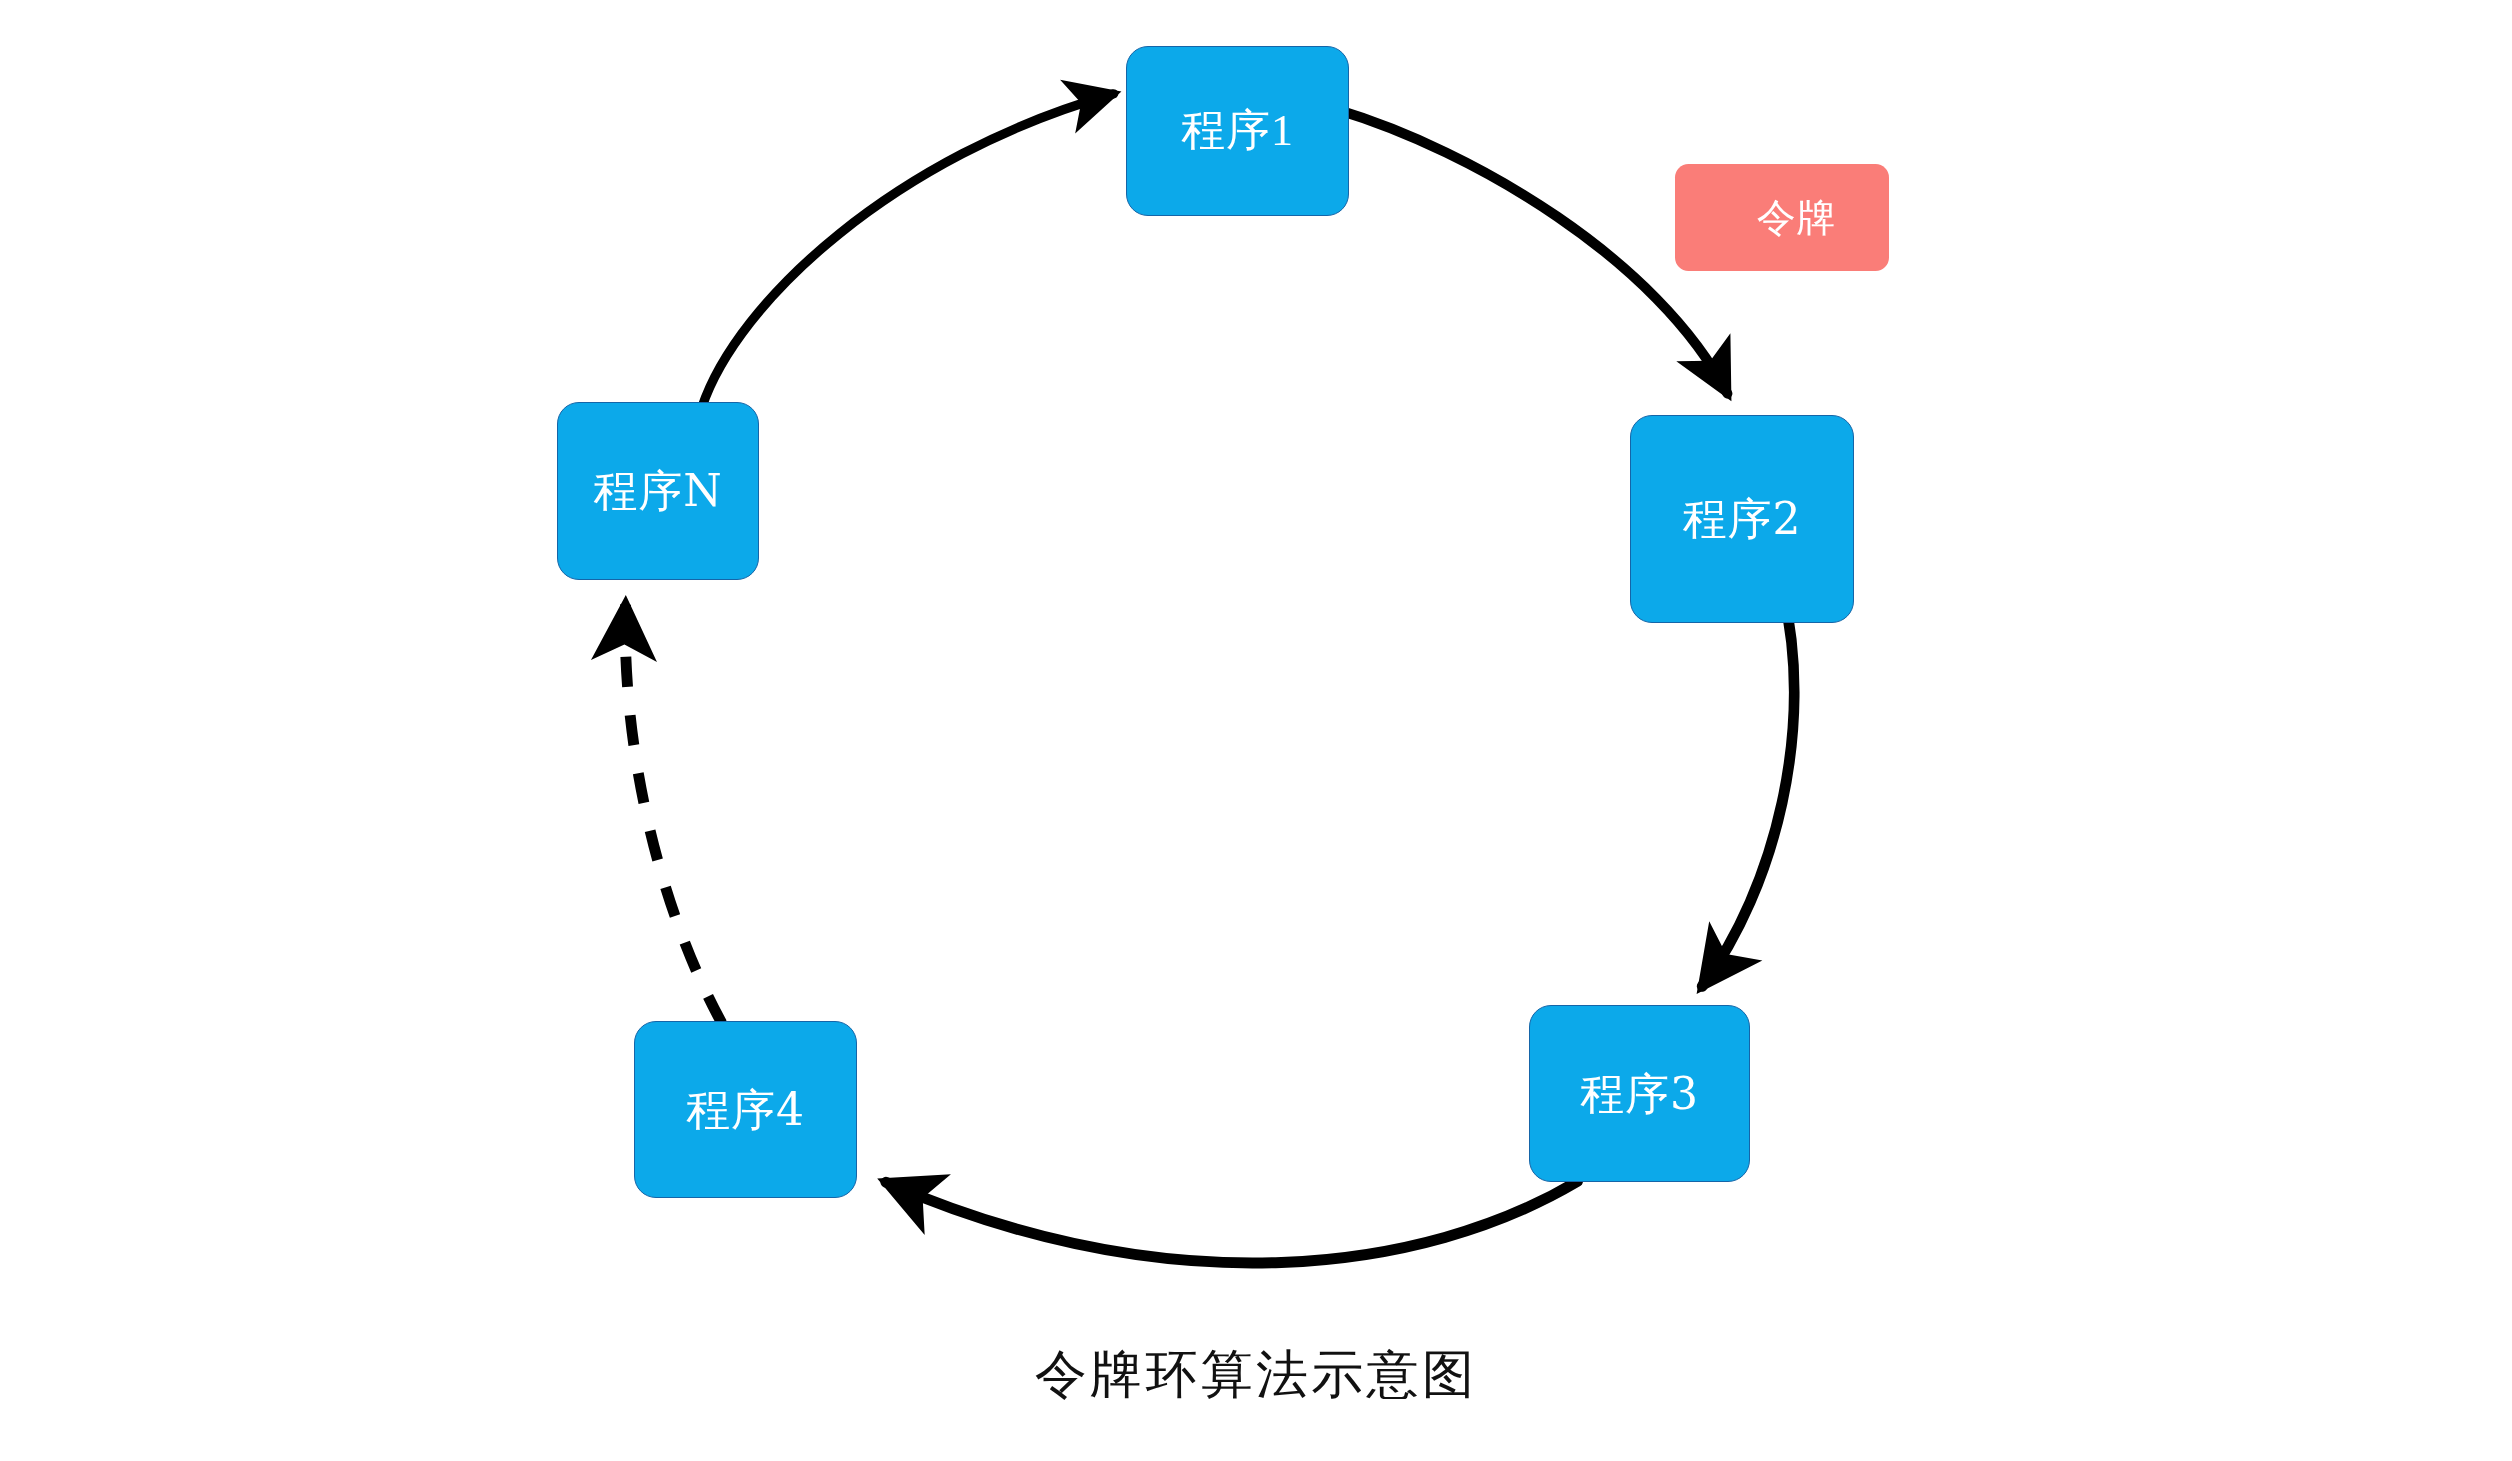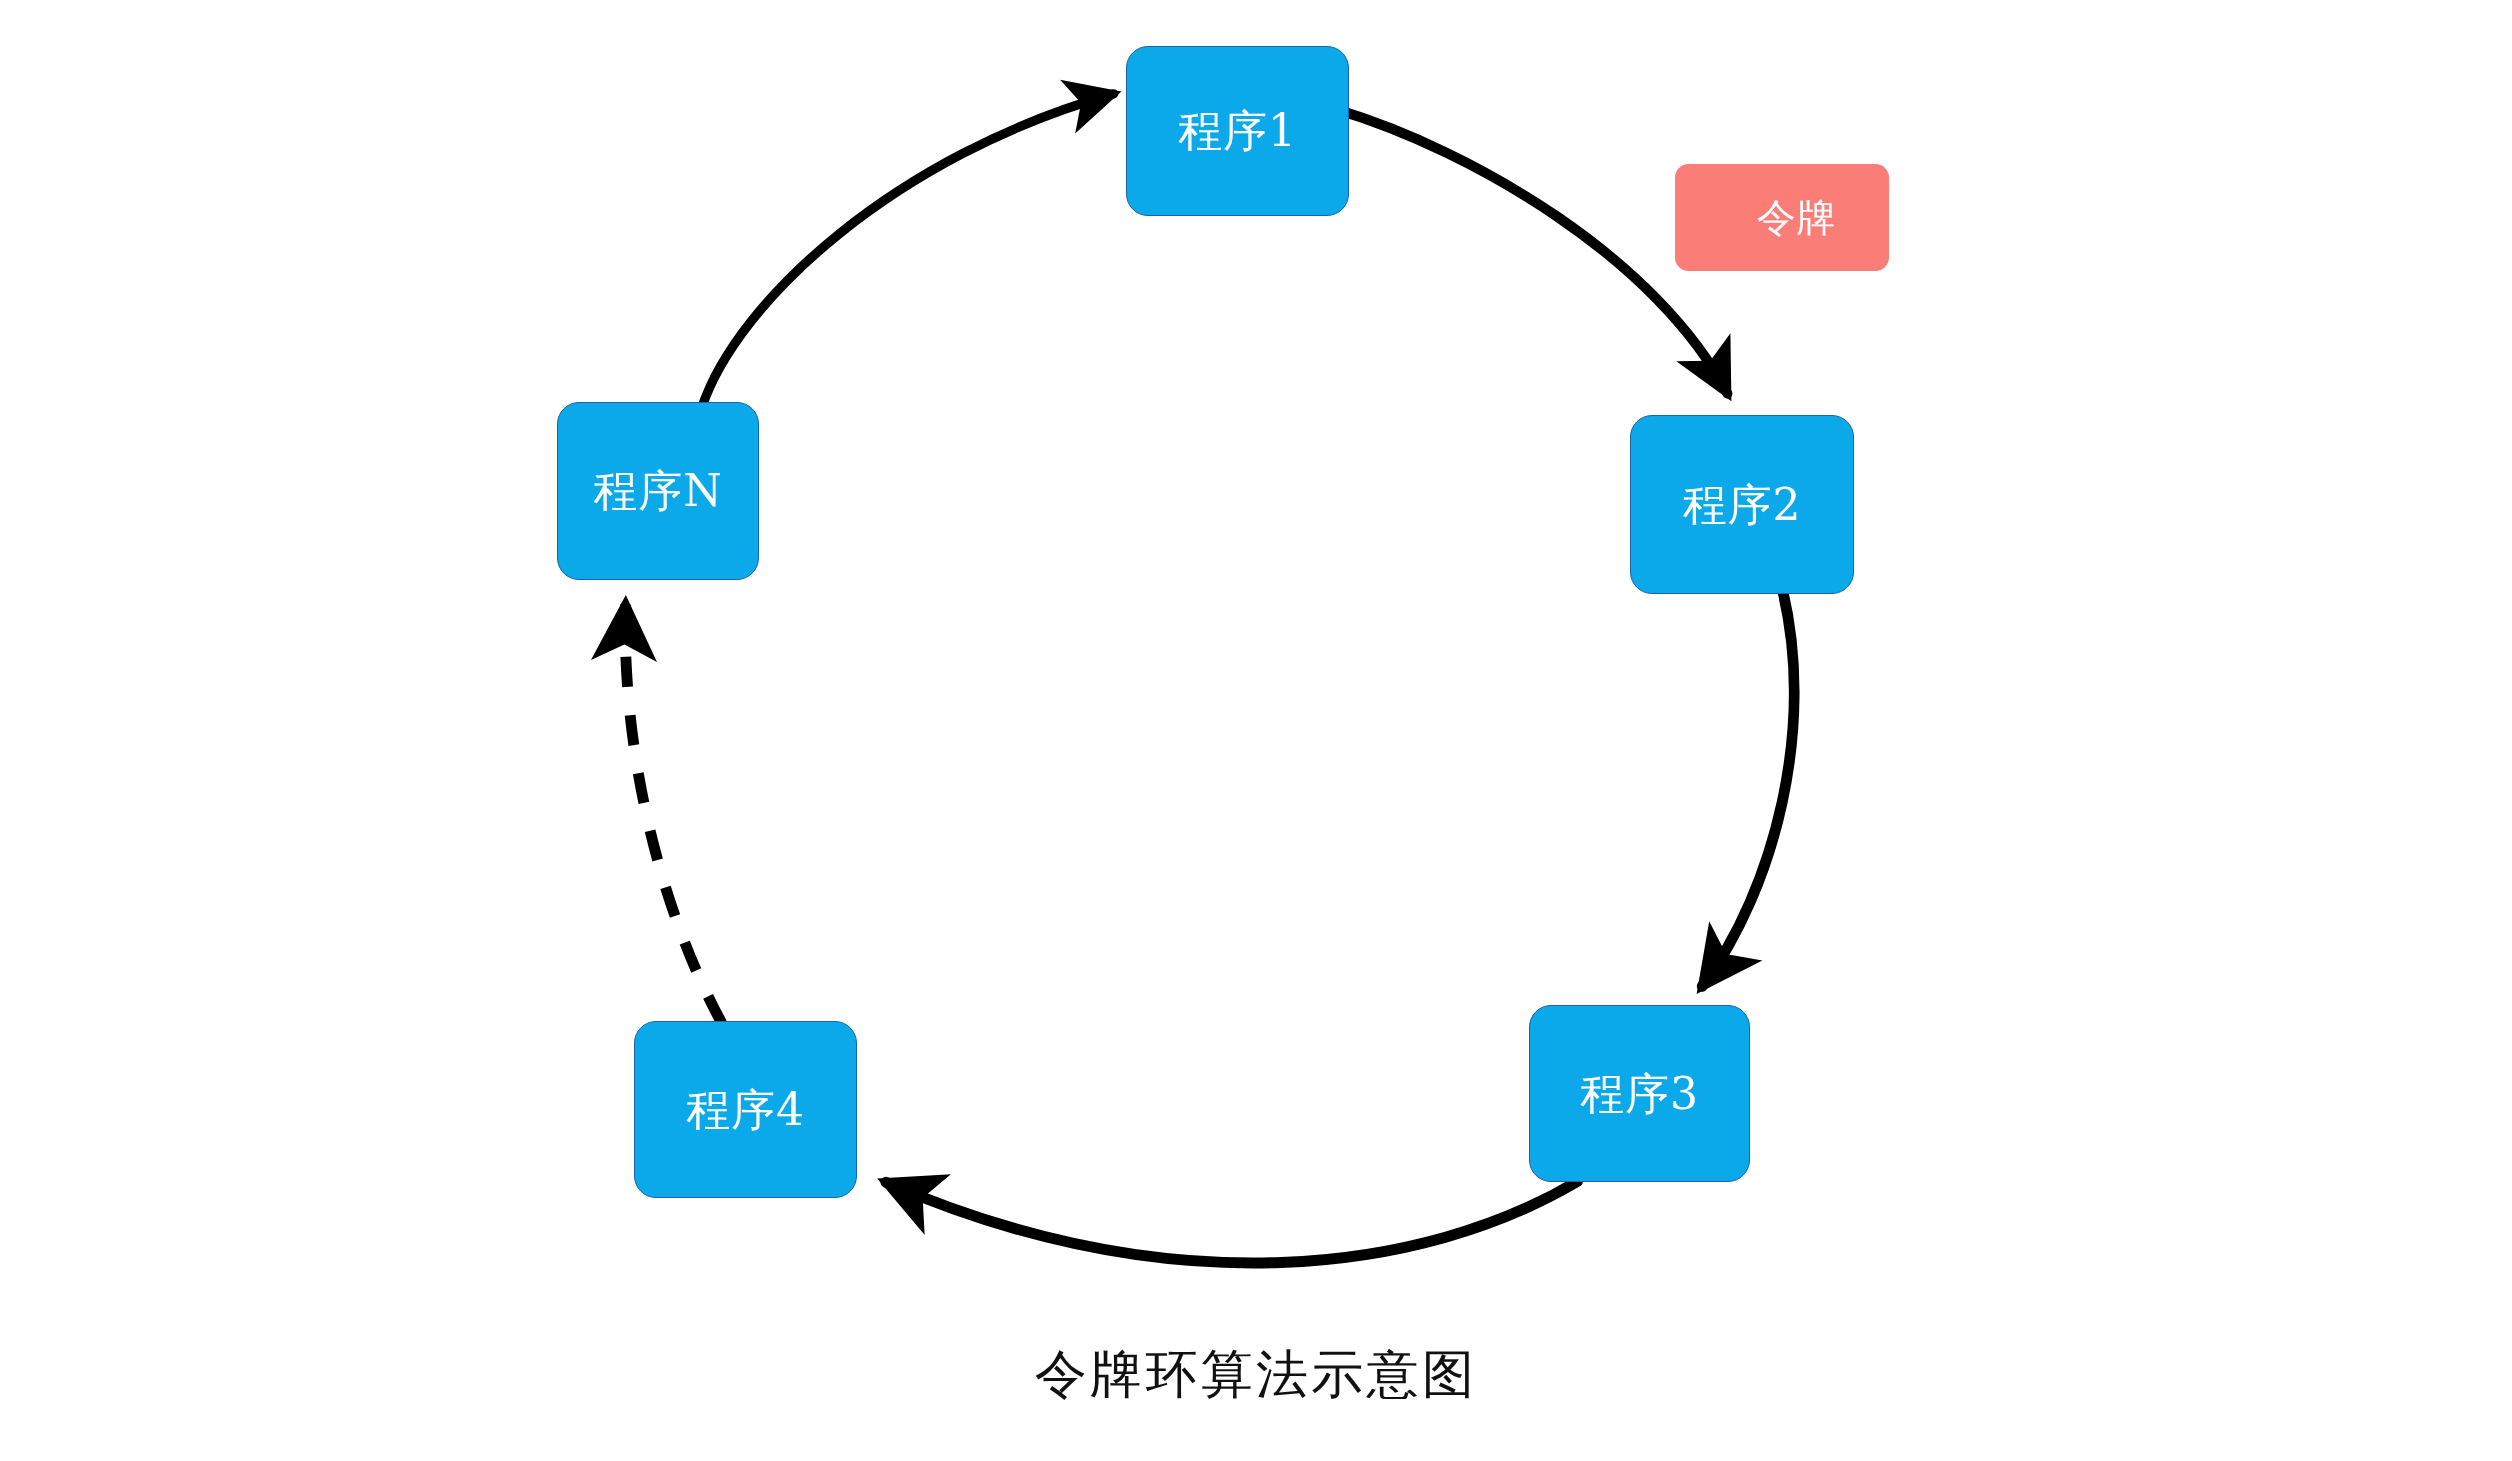--- a/index.html
+++ b/index.html
@@ -80,25 +80,25 @@
 
     <path d="M 1597 131 C 1760 180 1980 310 2063 470" fill="none" stroke="#000000" stroke-width="12" stroke-linecap="round" marker-end="url(#arrow)"></path>
 
     <path d="M 2129 705 C 2168 870 2120 1060 2033 1178" fill="none" stroke="#000000" stroke-width="13" stroke-linecap="round" marker-end="url(#arrow)"></path>
 
     <path d="M 1884 1411 C 1700 1520 1400 1560 1058 1412" fill="none" stroke="#000000" stroke-width="13" stroke-linecap="round" marker-end="url(#arrow)"></path>
 
     <path d="M 862 1222 C 790 1090 742 900 747 722" fill="none" stroke="#000000" stroke-width="13" stroke-linecap="butt" stroke-dasharray="36 34" marker-end="url(#arrow)"></path>
   </svg>
 
-  <div class="node process" style="left:1126px; top:46px; width:223px; height:170px;">
+  <div class="node process" style="left:1126px; top:46px; width:223px; height:170px;font-family:Liberation Serif, serif;">
     <span>程序1</span>
   </div>
 
-  <div class="node process" style="left:1630px; top:415px; width:224px; height:179px;">
+  <div class="node process" style="left:1630px; top:415px; width:224px; height:208px;">
     <span>程序2</span>
   </div>
 
   <div class="node process" style="left:1529px; top:1005px; width:221px; height:177px;align-items:center;">
     <span>程序3</span>
   </div>
 
   <div class="node process" style="left:634px; top:1021px; width:223px; height:177px;">
     <span>程序4</span>
   </div>

